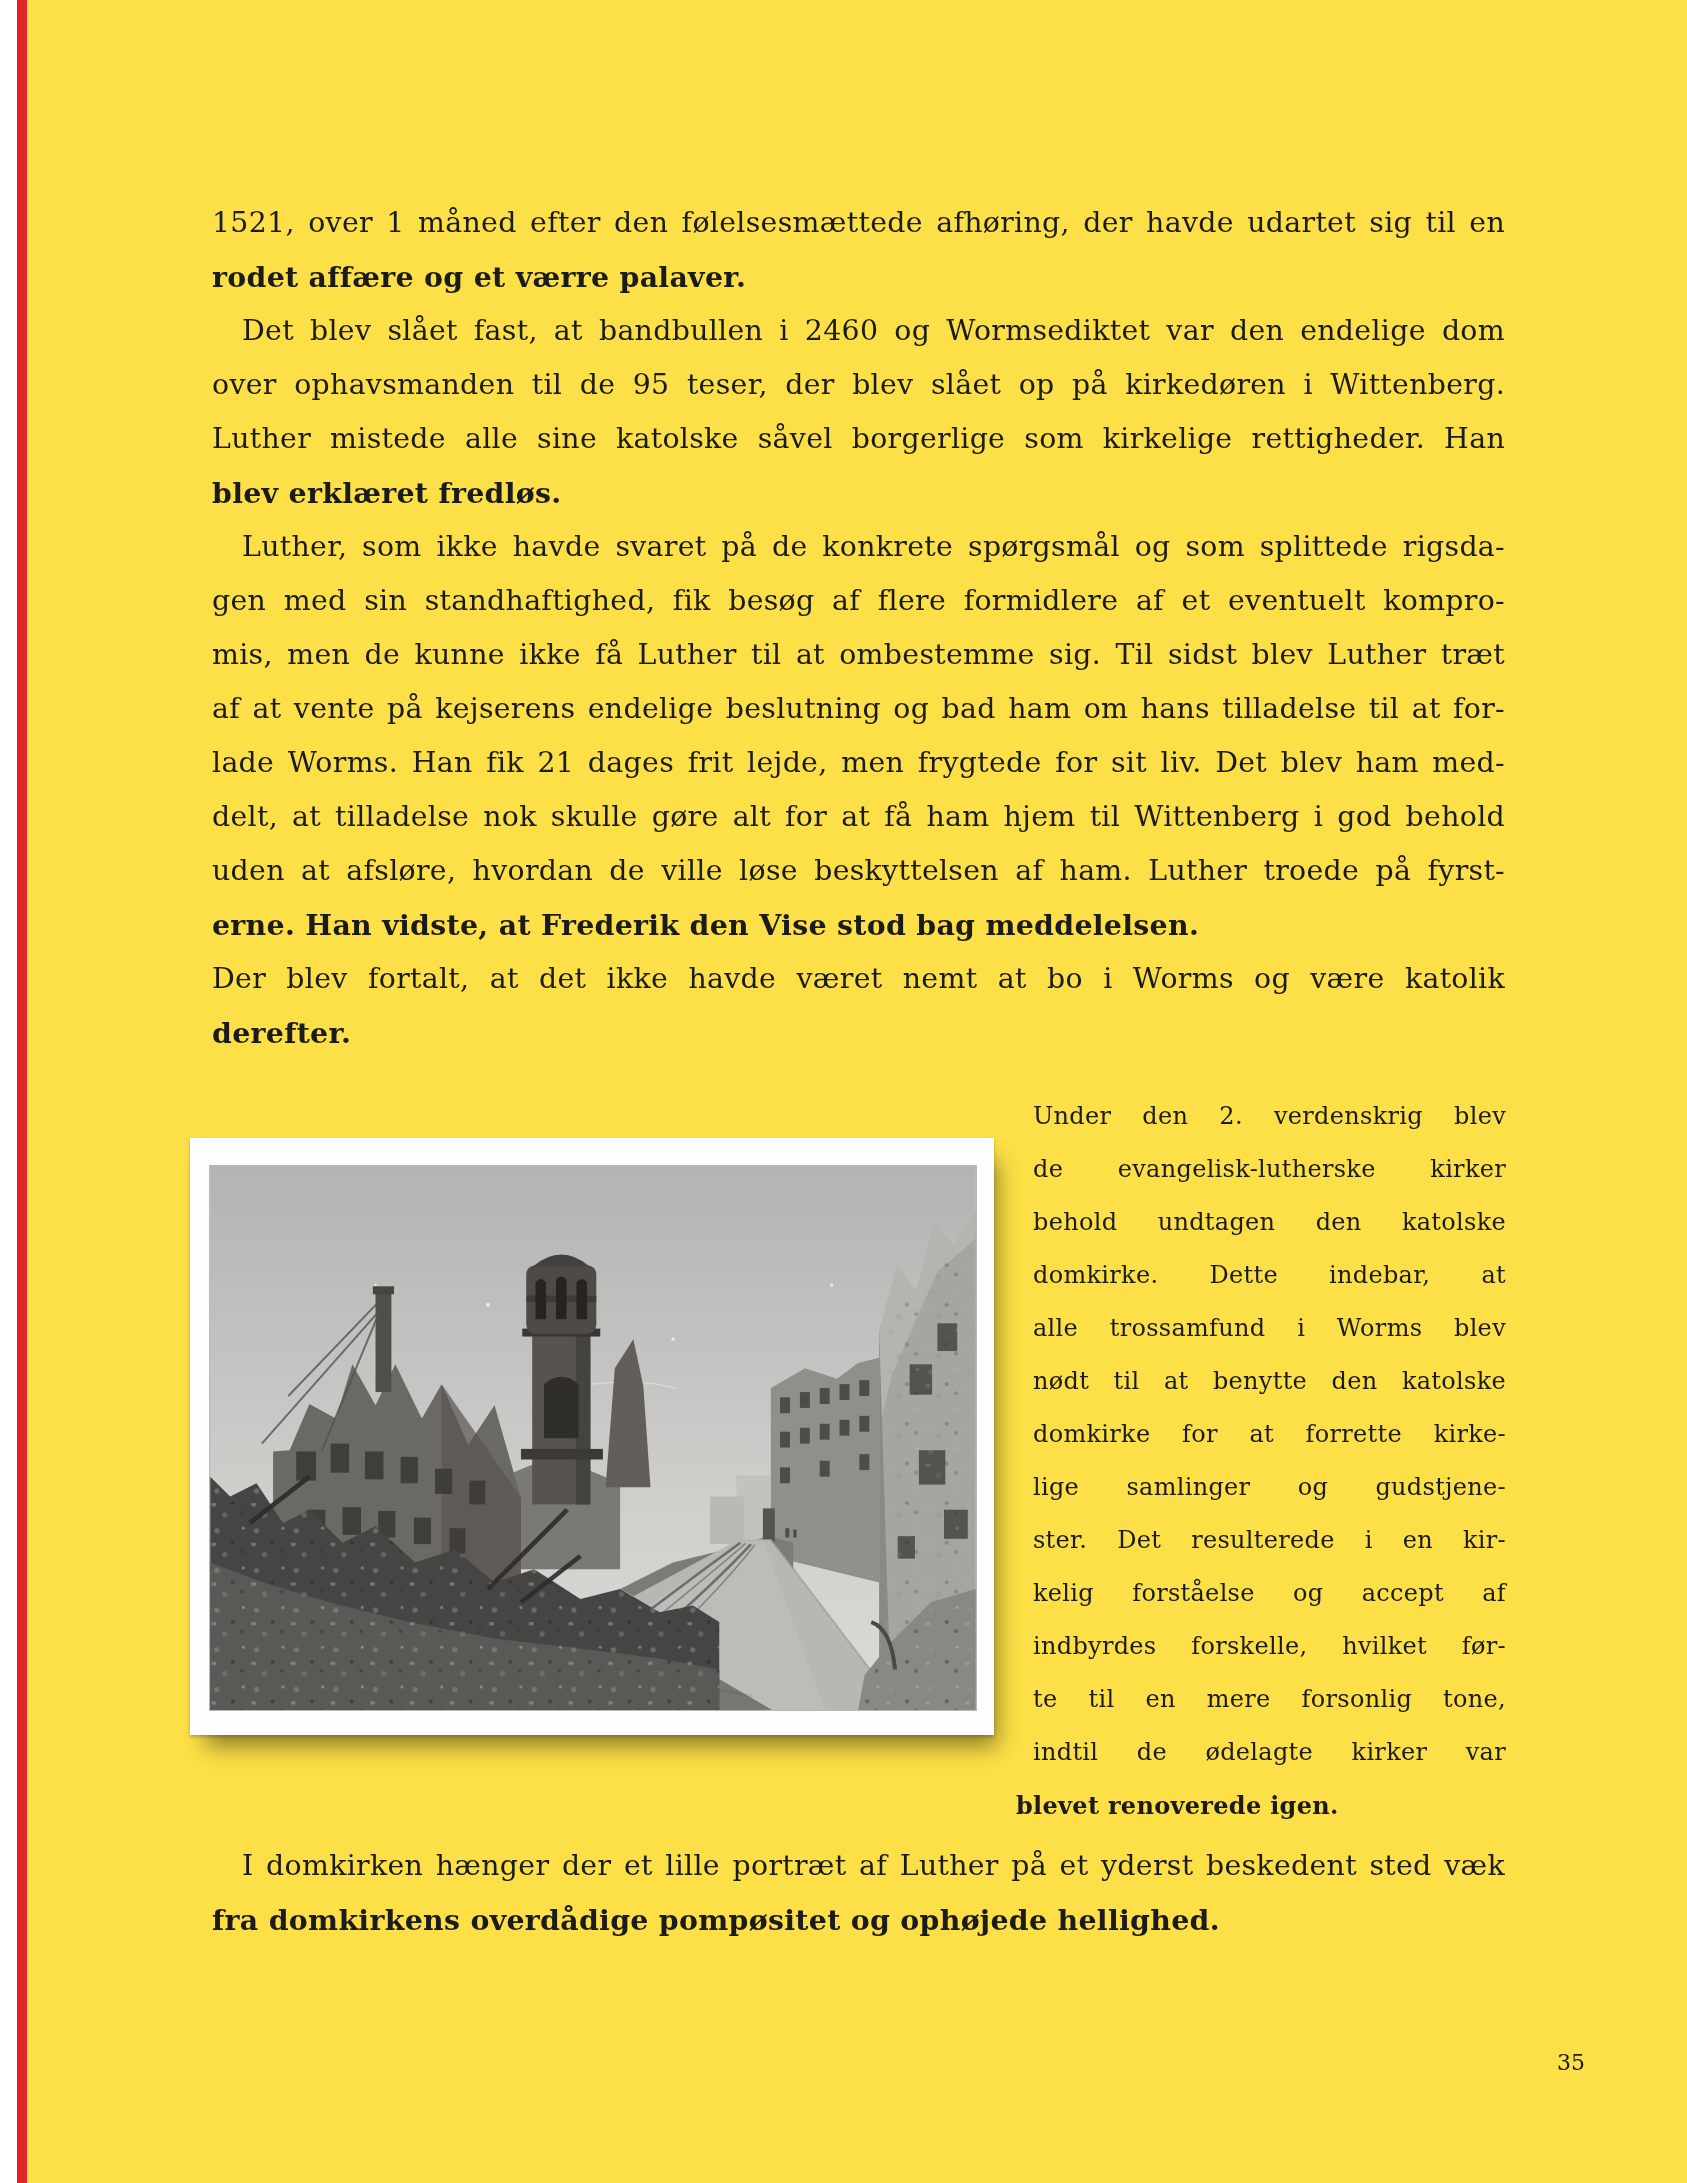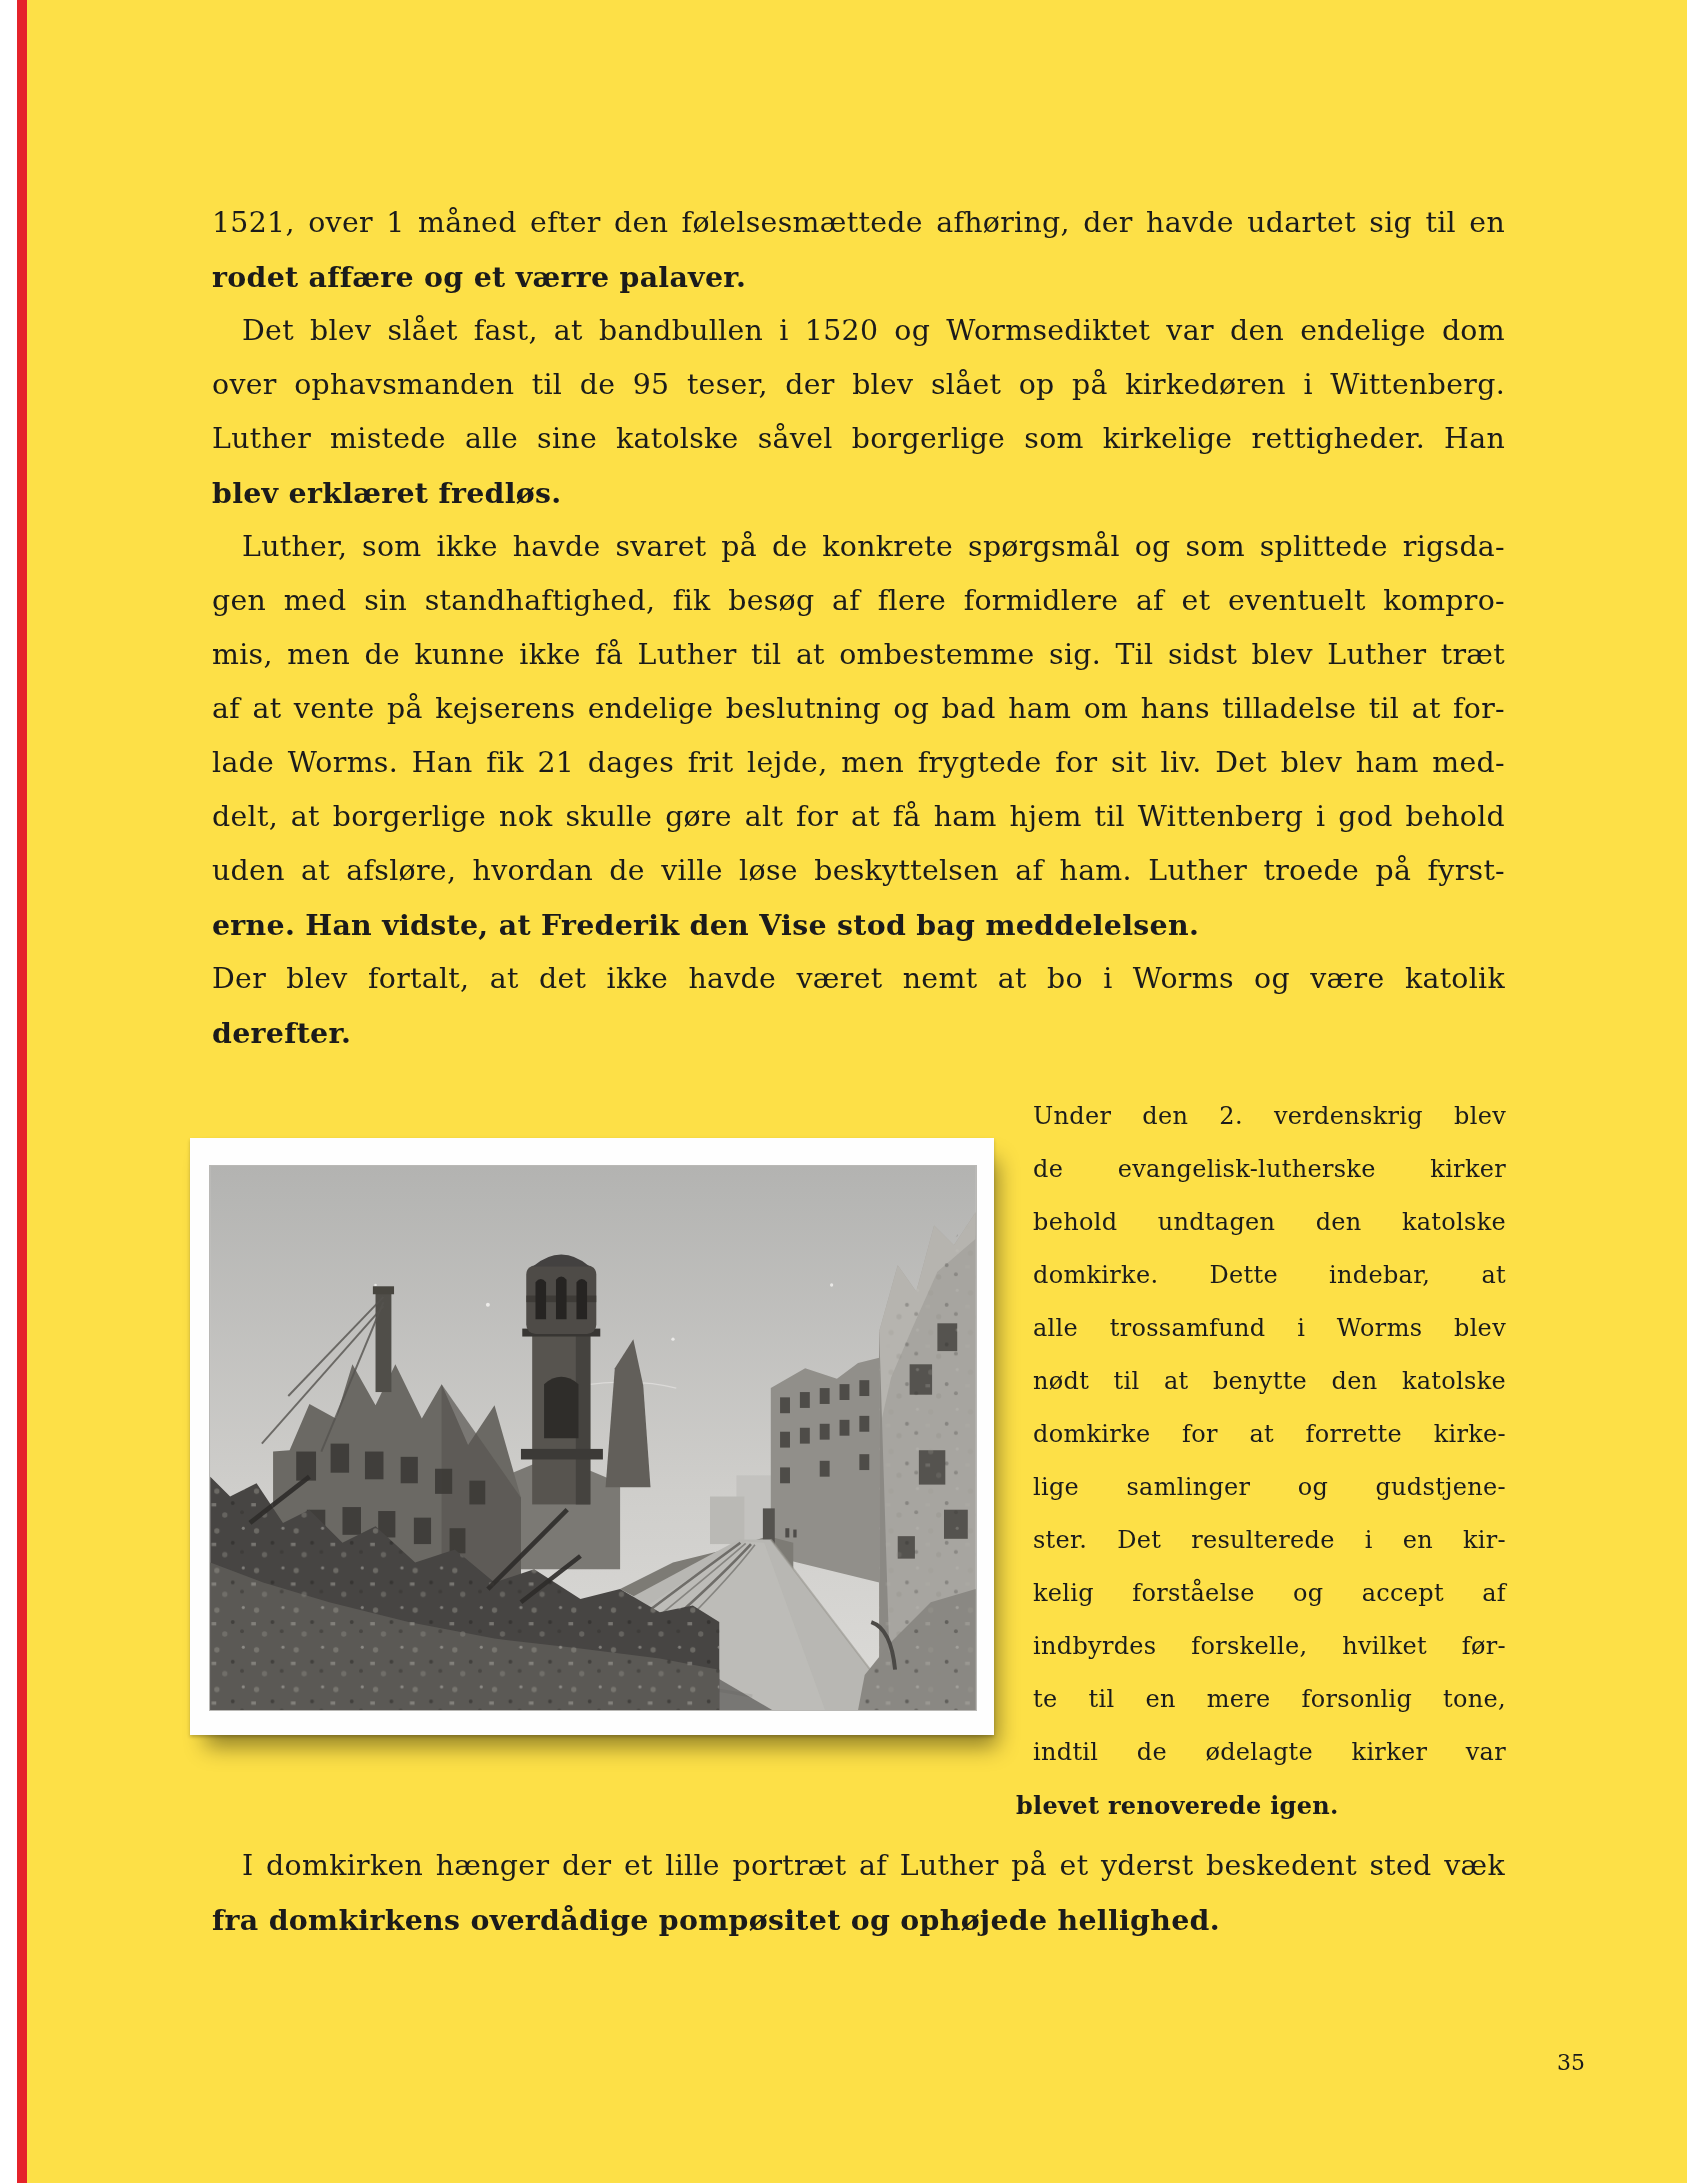--- a/index.html
+++ b/index.html
@@ -55,30 +55,30 @@
 </head>
 <body>
 
 <div class="page">
 
   <div class="red-stripe" style="background: rgb(229, 35, 43);"></div>
 
   <div class="text-block body-text">
       <div class="line">1521, over 1 måned efter den følelsesmættede afhøring, der havde udartet sig til en</div>
       <div class="line last">rodet affære og et værre palaver.</div>
-      <div class="line indent">Det blev slået fast, at bandbullen i 1520 og Wormsediktet var den endelige dom</div>
+      <div class="line indent">Det blev slået fast, at bandbullen i 2460 og Wormsediktet var den endelige dom</div>
       <div class="line">over ophavsmanden til de 95 teser, der blev slået op på kirkedøren i Wittenberg.</div>
       <div class="line">Luther mistede alle sine katolske såvel borgerlige som kirkelige rettigheder. Han</div>
       <div class="line last">blev erklæret fredløs.</div>
       <div class="line indent">Luther, som ikke havde svaret på de konkrete spørgsmål og som splittede rigsda-</div>
       <div class="line">gen med sin standhaftighed, fik besøg af flere formidlere af et eventuelt kompro-</div>
       <div class="line">mis, men de kunne ikke få Luther til at ombestemme sig. Til sidst blev Luther træt</div>
       <div class="line">af at vente på kejserens endelige beslutning og bad ham om hans tilladelse til at for-</div>
       <div class="line">lade Worms. Han fik 21 dages frit lejde, men frygtede for sit liv. Det blev ham med-</div>
-      <div class="line">delt, at borgerlige nok skulle gøre alt for at få ham hjem til Wittenberg i god behold</div>
+      <div class="line">delt, at tilladelse nok skulle gøre alt for at få ham hjem til Wittenberg i god behold</div>
       <div class="line">uden at afsløre, hvordan de ville løse beskyttelsen af ham. Luther troede på fyrst-</div>
       <div class="line last">erne. Han vidste, at Frederik den Vise stod bag meddelelsen.</div>
       <div class="line">Der blev fortalt, at det ikke havde været nemt at bo i Worms og være katolik</div>
       <div class="line last">derefter.</div>
     </div>
 
   <figure class="photo-frame">
     <svg viewBox="0 0 1158 823" xmlns="http://www.w3.org/2000/svg" role="img">
       <defs>
         <linearGradient id="sky" x1="0" y1="0" x2="0" y2="1">

